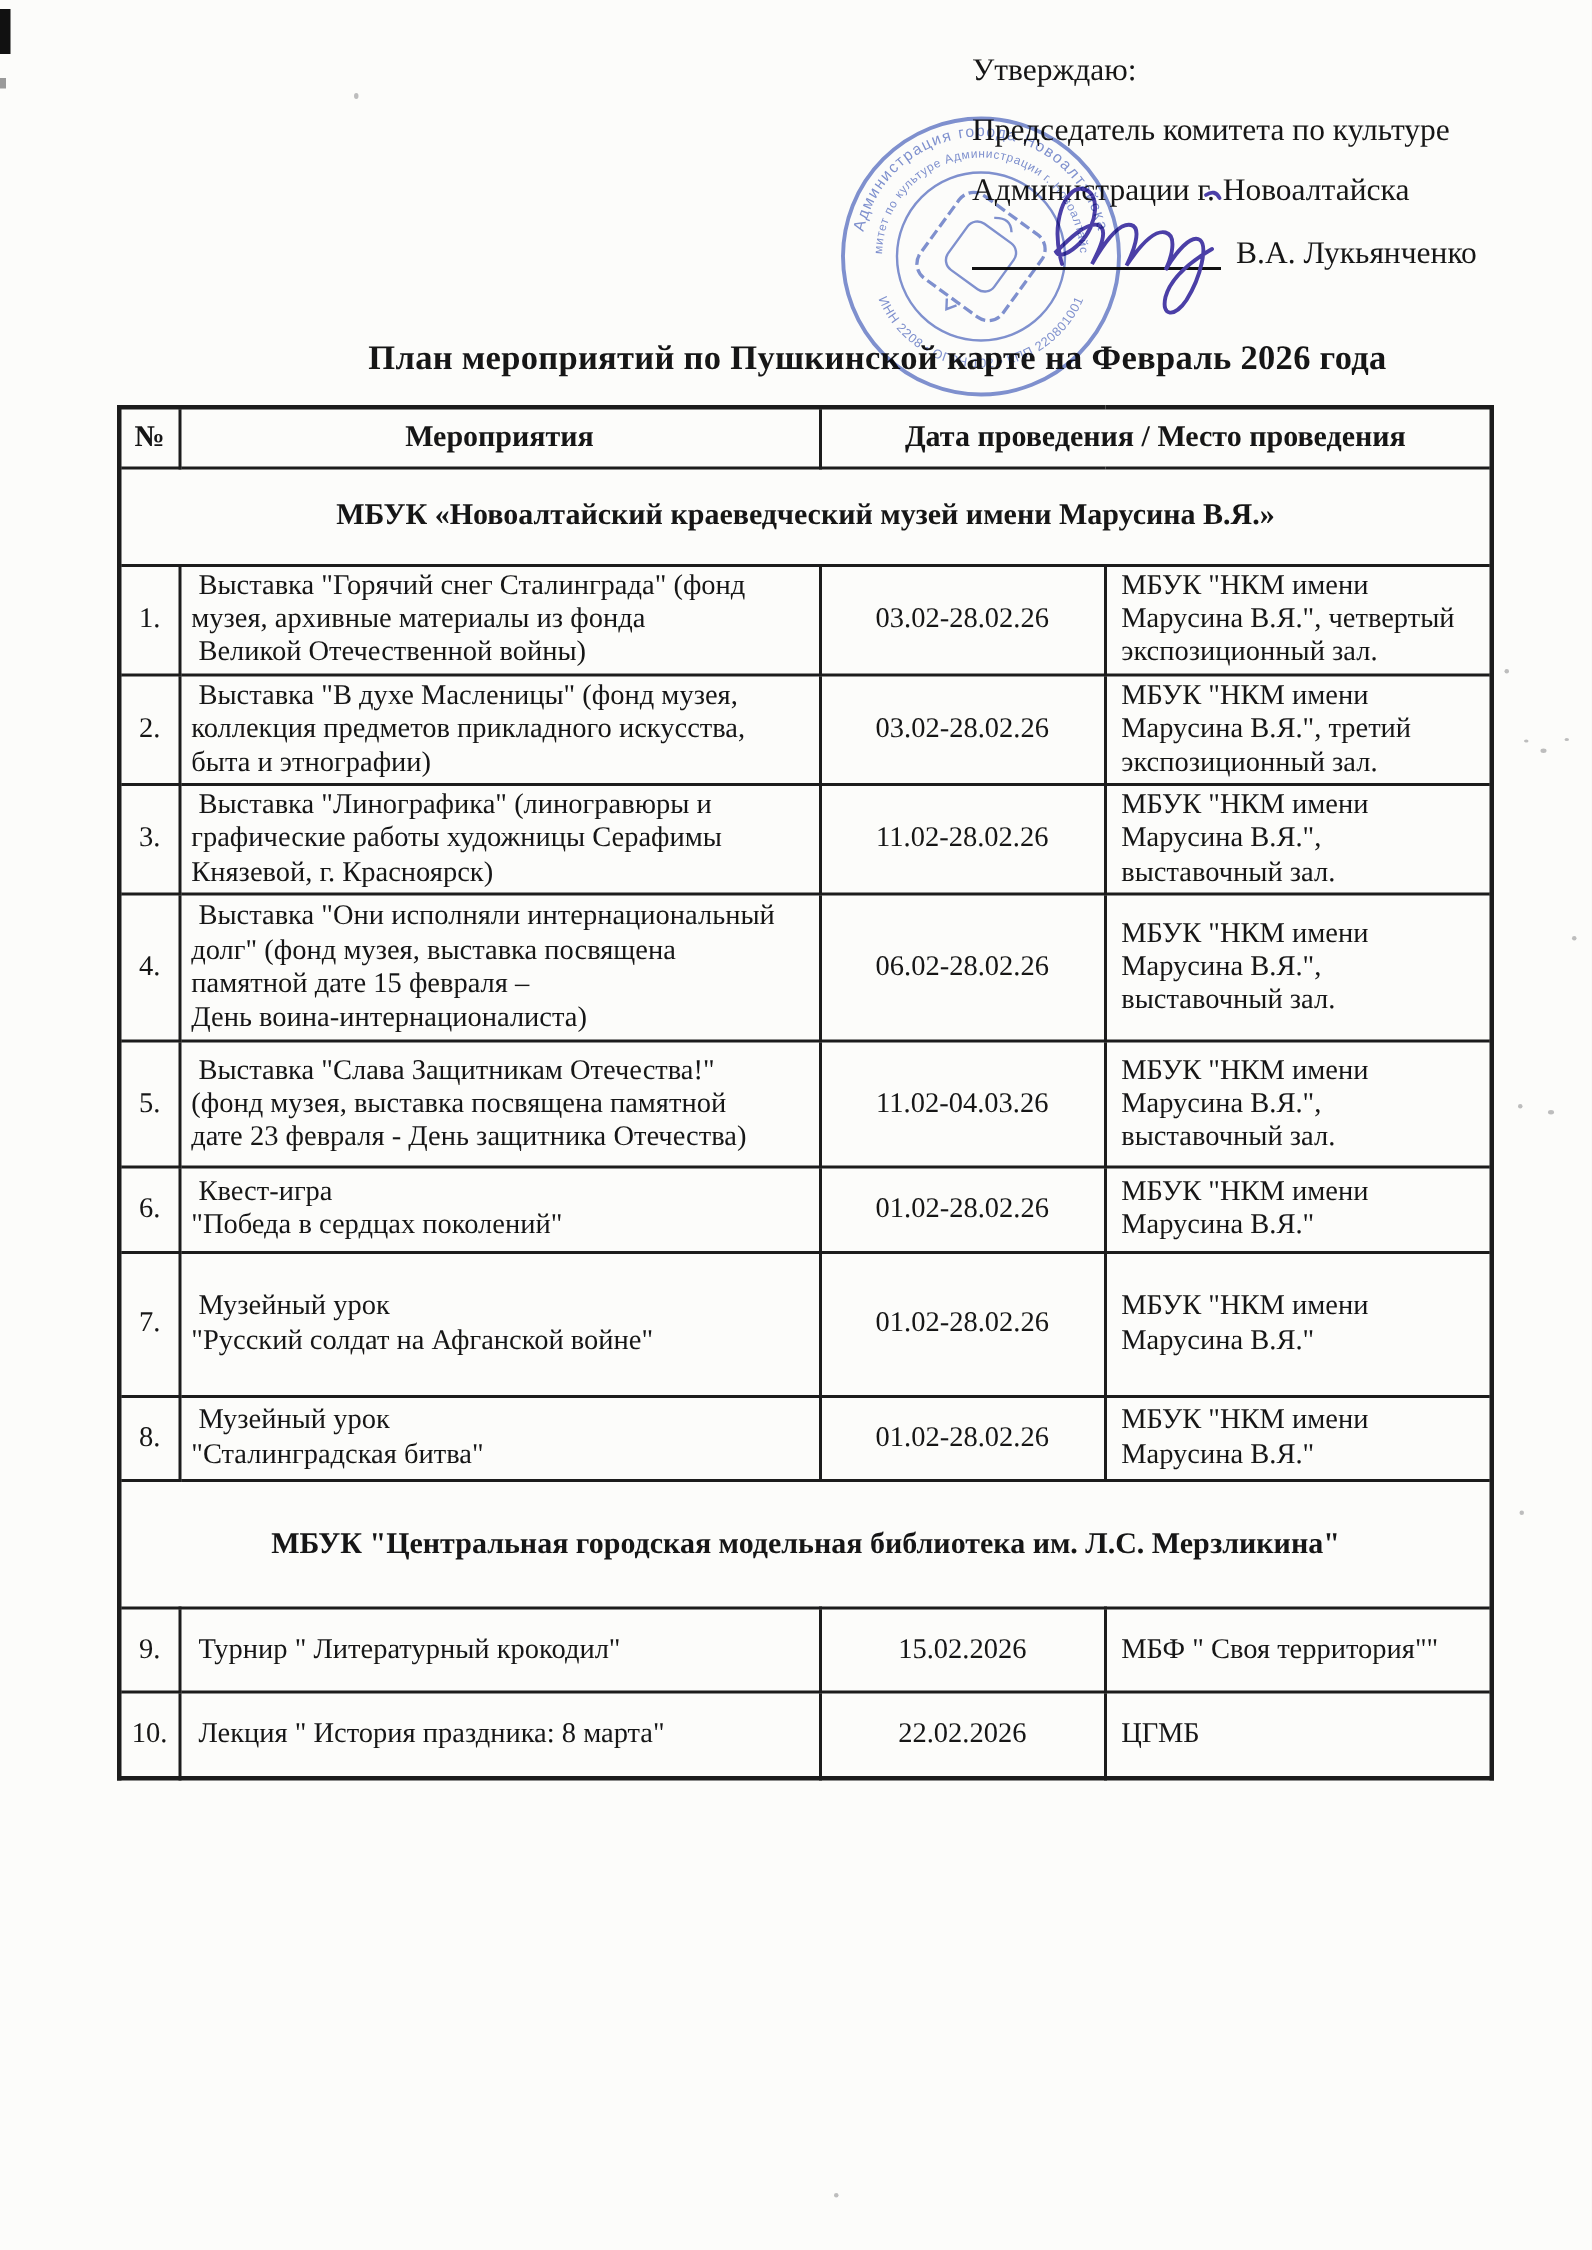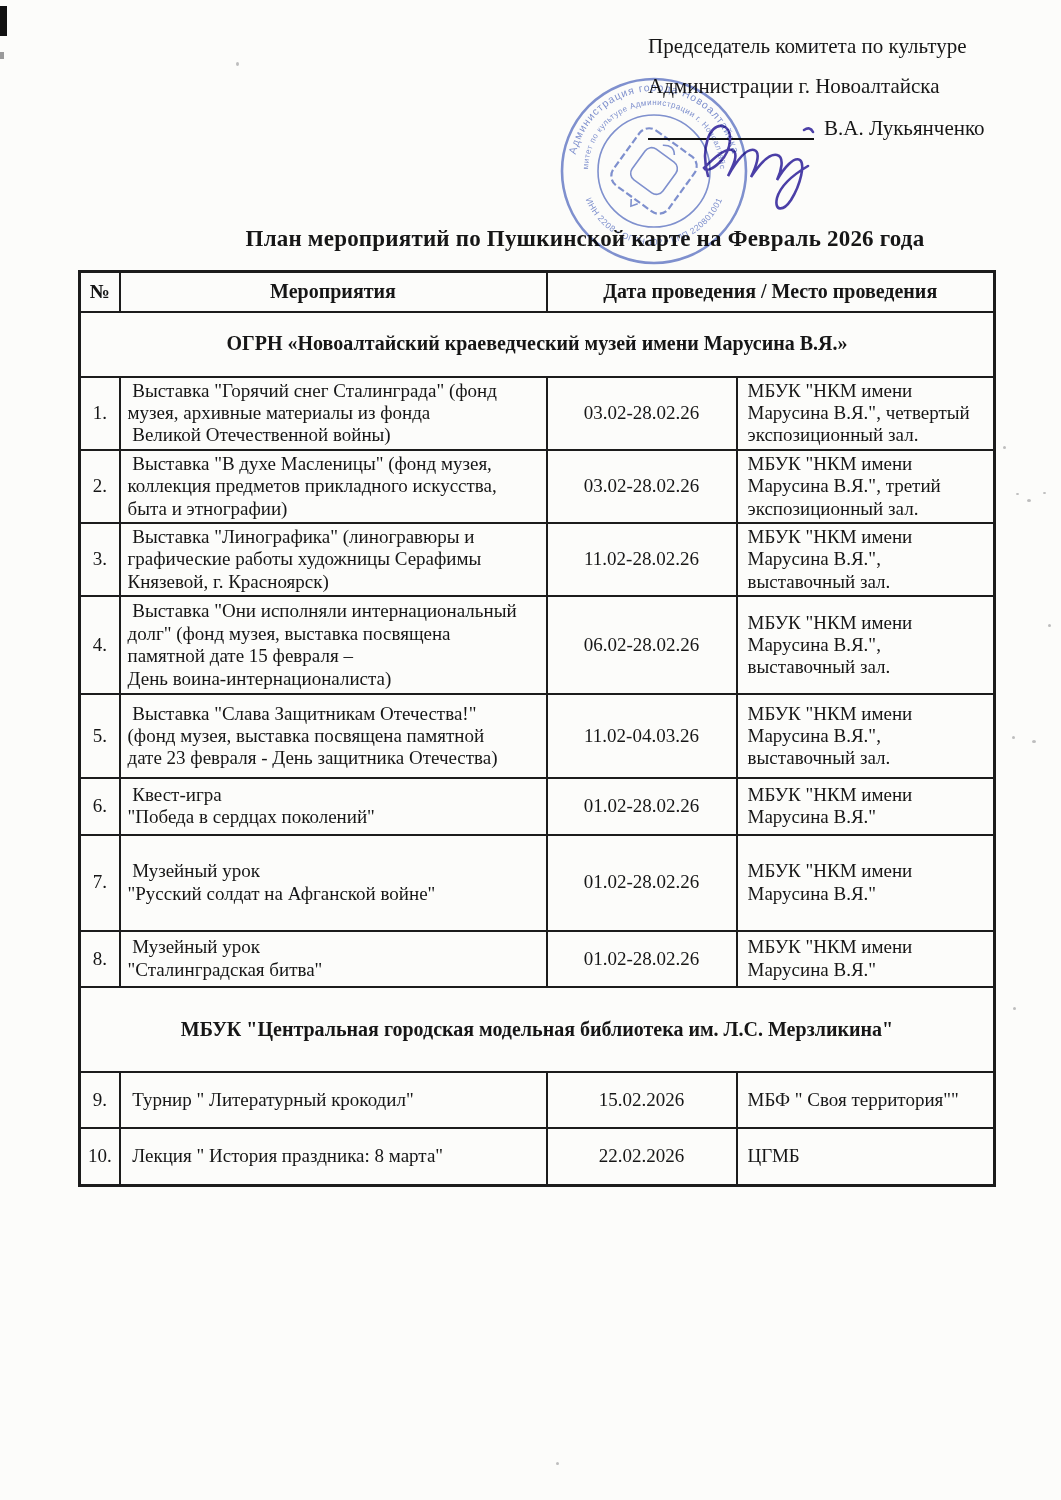--- a/index.html
+++ b/index.html
@@ -67,20 +67,21 @@
 </style>
 </head>
 <body>
 
 <div class="page">
 
   <div class="corner-mark"></div>
   <div class="corner-mark2"></div>
 
   <div class="approval">
+    <div class="line">Утверждаю:</div>
     <div class="line">Председатель комитета по культуре</div>
     <div class="line">Администрации г. Новоалтайска</div>
     <div class="sig-row">
       <span class="sig-line"></span>
       <span class="sig-name">В.А. Лукьянченко</span>
     </div>
   </div>
 
   <svg class="signature-svg" width="150" height="120" viewBox="0 0 150 120">
     <g fill="none" stroke="#4b3fa7" stroke-width="2.6" stroke-linecap="round">
@@ -127,21 +128,21 @@
     </colgroup>
     <thead>
       <tr style="height:40px">
         <th class="h-num">№</th>
         <th class="h-event">Мероприятия</th>
         <th class="h-dateplace" colspan="2">Дата проведения / Место проведения</th>
       </tr>
     </thead>
     <tbody>
         <tr style="height: 65px;">
-          <td colspan="4" class="section-cell">ОГРН «Новоалтайский краеведческий музей имени Марусина В.Я.»</td>
+          <td colspan="4" class="section-cell">МБУК «Новоалтайский краеведческий музей имени Марусина В.Я.»</td>
         </tr>
         <tr style="height: 65px;">
           <td class="row-number">1.</td>
           <td class="event-cell"> Выставка "Горячий снег Сталинграда" (фонд
 музея, архивные материалы из фонда
  Великой Отечественной войны)</td>
           <td class="date-cell">03.02-28.02.26</td>
           <td class="place-cell">МБУК "НКМ имени
 Марусина В.Я.", четвертый
 экспозиционный зал.</td>

